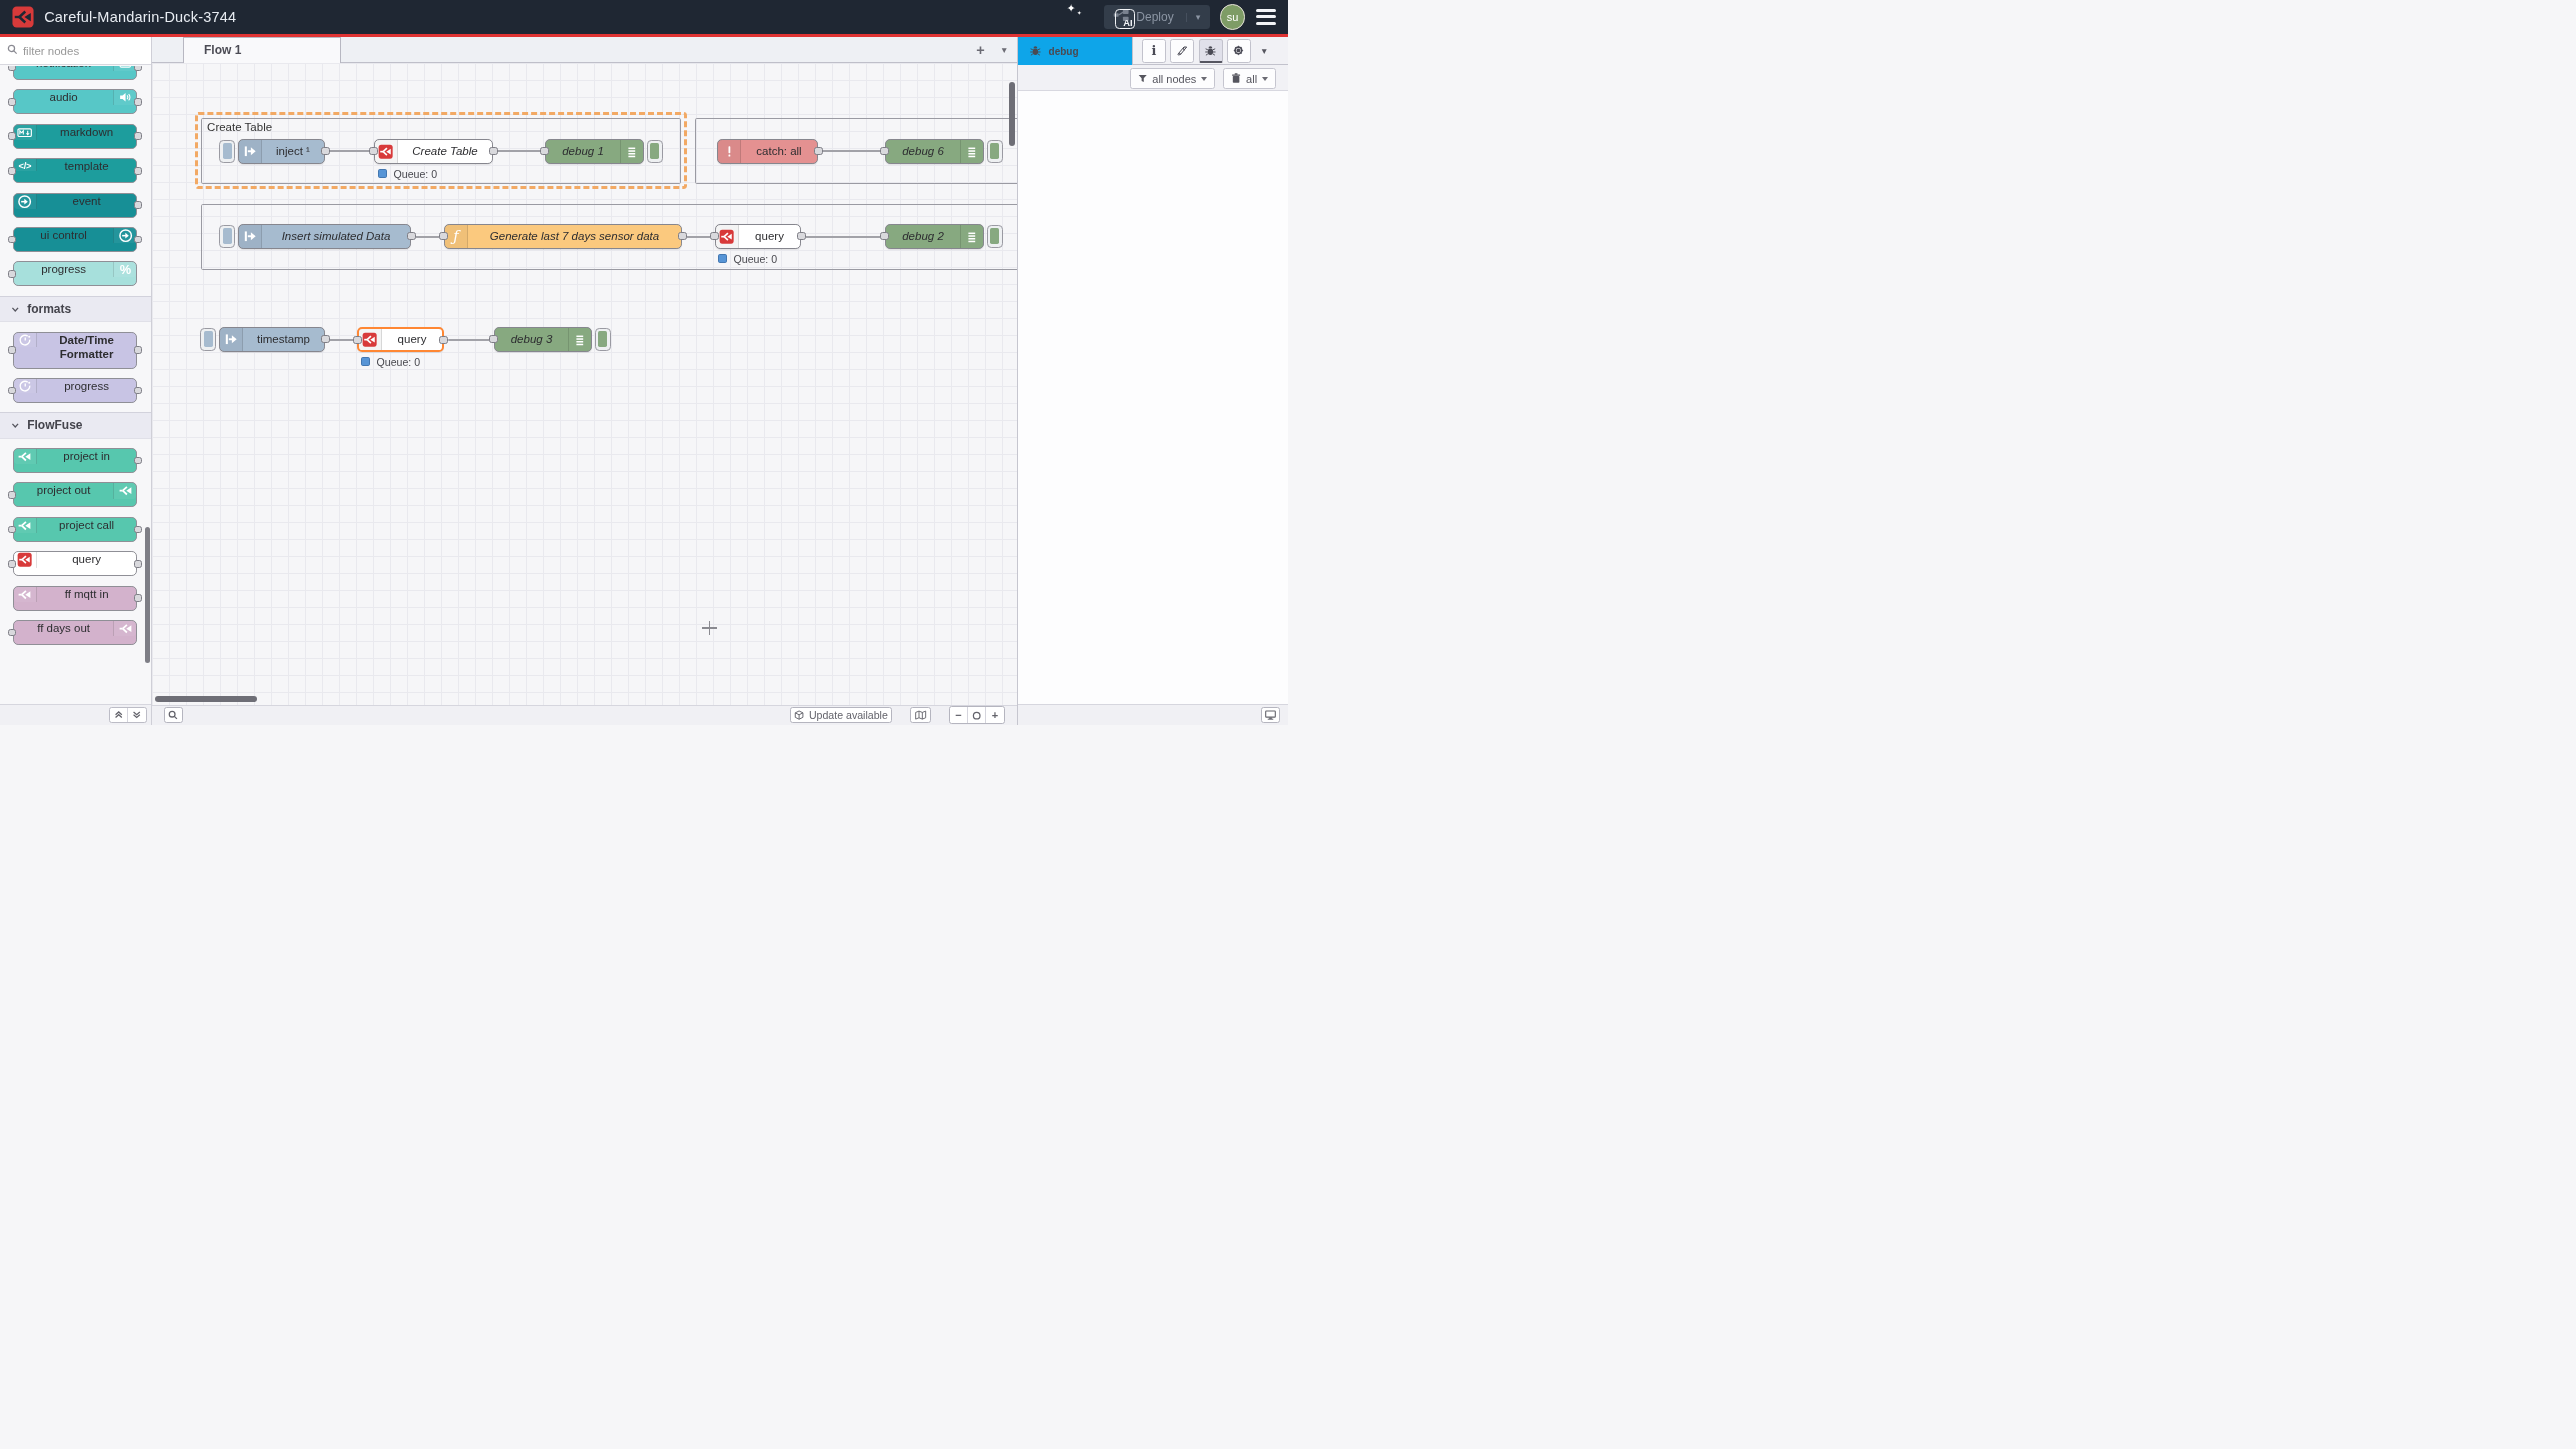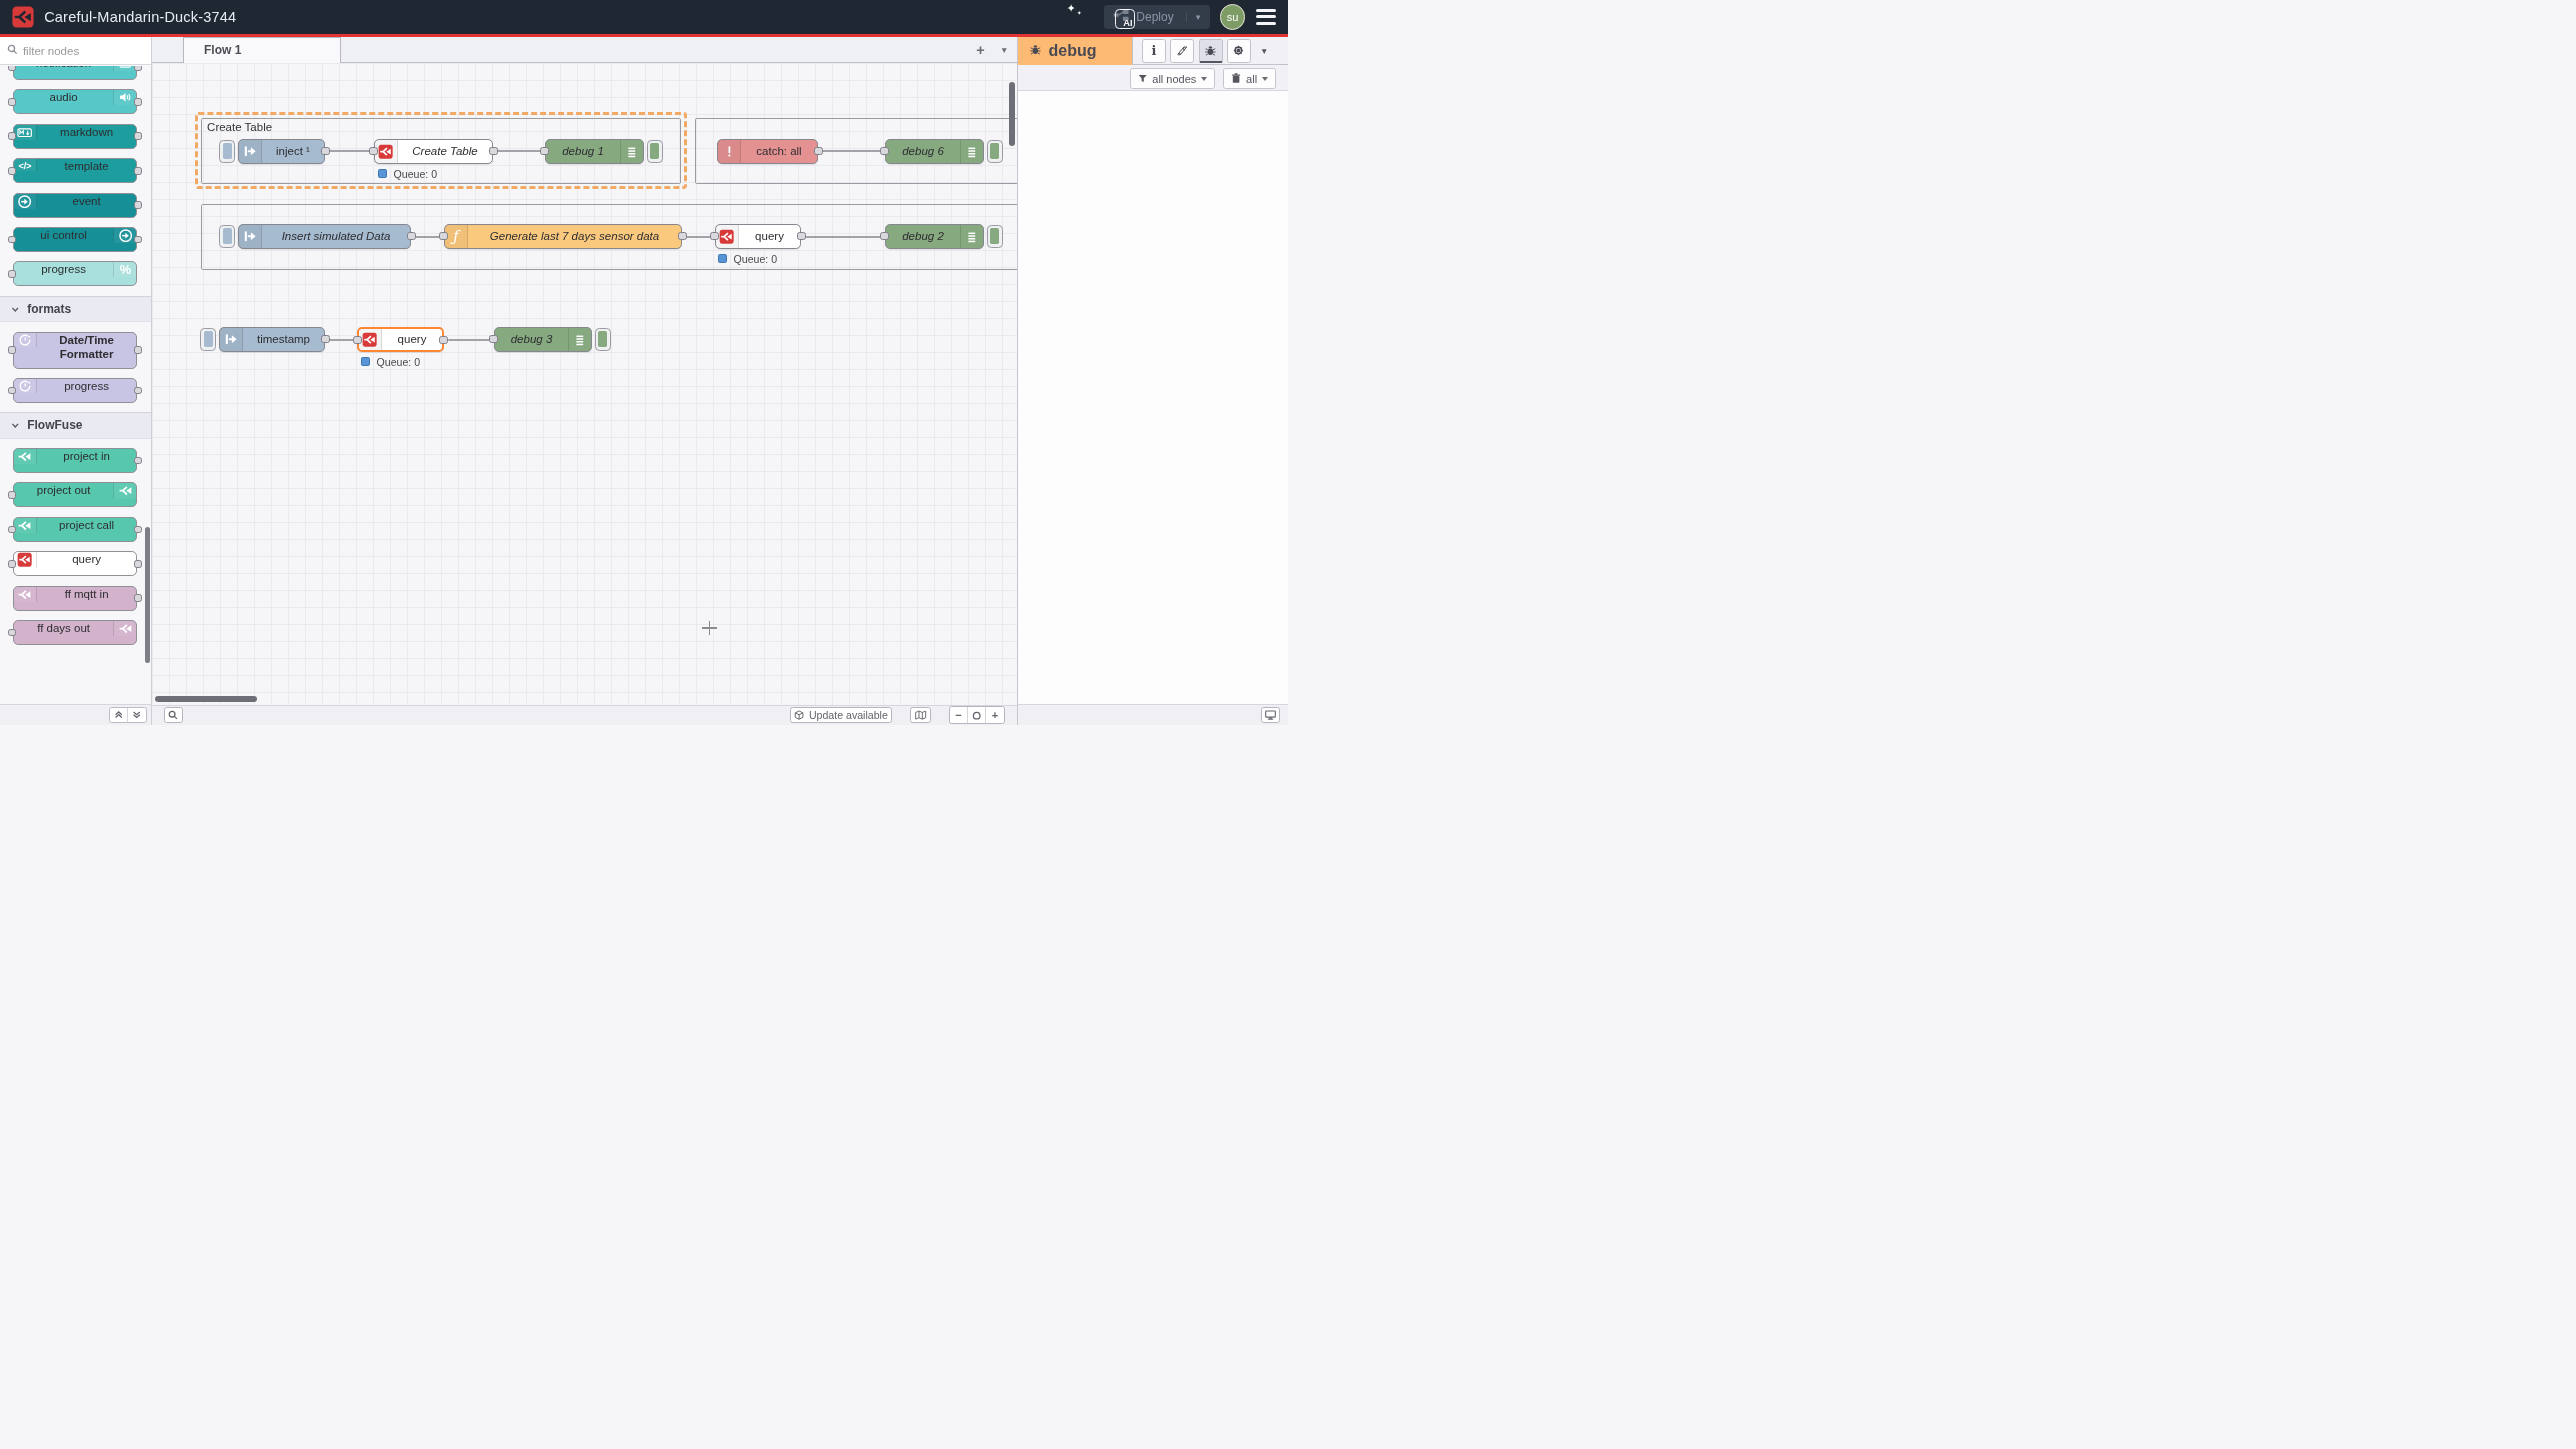--- a/index.html
+++ b/index.html
@@ -102,22 +102,22 @@
   .sb-btn { height:16px; min-width:16px; background:#fff; border:0.9px solid #b5b5bf; border-radius:2.6px;
             display:flex; align-items:center; justify-content:center; gap:4.3px; color:#63636b; font-size:10.6px; padding:0 3.4px; cursor:pointer; }
   .sb-right { margin-left:auto; display:flex; align-items:center; gap:18px; }
   .zoom-group { display:flex; border:0.9px solid #b5b5bf; border-radius:2.6px; overflow:hidden; background:#fff; }
   .zoom-group .zb { width:18px; height:16px; display:flex; align-items:center; justify-content:center; border-right:0.9px solid #d5d5dd;
                     color:#63636b; font-size:11px; font-weight:bold; cursor:pointer; }
   .zoom-group .zb:last-child { border-right:none; }
 
   
   .sb-tabrow { position:relative; height:28px; background:#f1f1f5; border-bottom:0.9px solid #c2c2cc; }
-  .sb-tab { position:absolute; left:0; top:0; width:115px; height:28px; background:#fdba74; border-right:0.9px solid #c2c2cc;
-            display:flex; align-items:center; gap:6.8px; padding-left:11px; font-size:16px; font-weight:bold; color:#4a4a52; }
+  .sb-tab { position:absolute; left:0; top:0; width:115px; height:28px; background:#0ea5e9; border-right:0.9px solid #c2c2cc;
+            display:flex; align-items:center; gap:6.8px; padding-left:11px; font-size:10px; font-weight:bold; color:#4a4a52; }
   .sb-iconbtns { position:absolute; left:124px; top:1.7px; display:flex; gap:4.3px; }
   .sb-ib { width:24px; height:24px; background:#fdfdfe; border:0.9px solid #c2c2cc; border-radius:2.6px;
            display:flex; align-items:center; justify-content:center; color:#4a4a55; cursor:pointer; }
   .sb-ib.active { background:#e0e0ea; border-bottom:2.6px solid #555560; }
   .sb-caret { position:absolute; left:242px; top:8.5px; color:#55555e; font-size:8.5px; cursor:pointer; }
   .sb-filterrow { height:26.4px; background:#f1f1f5; border-bottom:0.9px solid #d8d8e0; position:relative; }
   .sb-fbtn { position:absolute; top:3.4px; height:20.4px; background:#fdfdfe; border:0.9px solid #c5c5cf; border-radius:2.6px;
              display:flex; align-items:center; gap:5.1px; padding:0 6.8px; font-size:11px; color:#55555e; cursor:pointer; }
   .sb-body { position:absolute; top:55px; bottom:21px; left:0; right:0; background:#fdfdfe; }
   .sb-footer { position:absolute; bottom:0; left:0; right:0; height:21px; background:#f0f0f4; border-top:0.9px solid #d6d6de;

